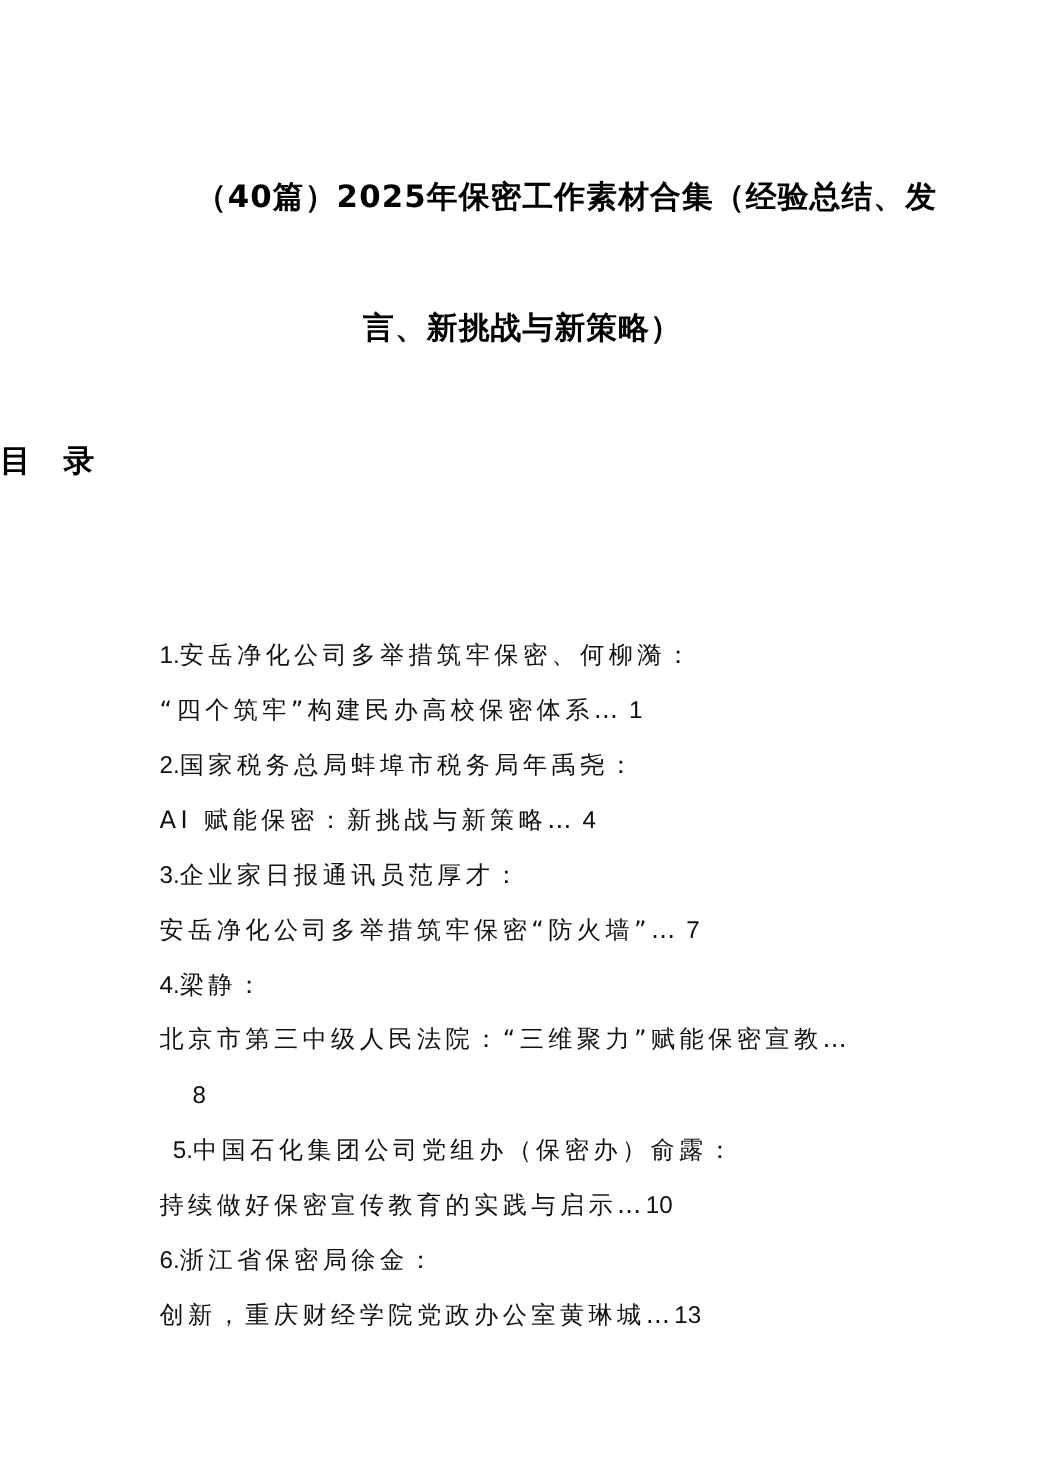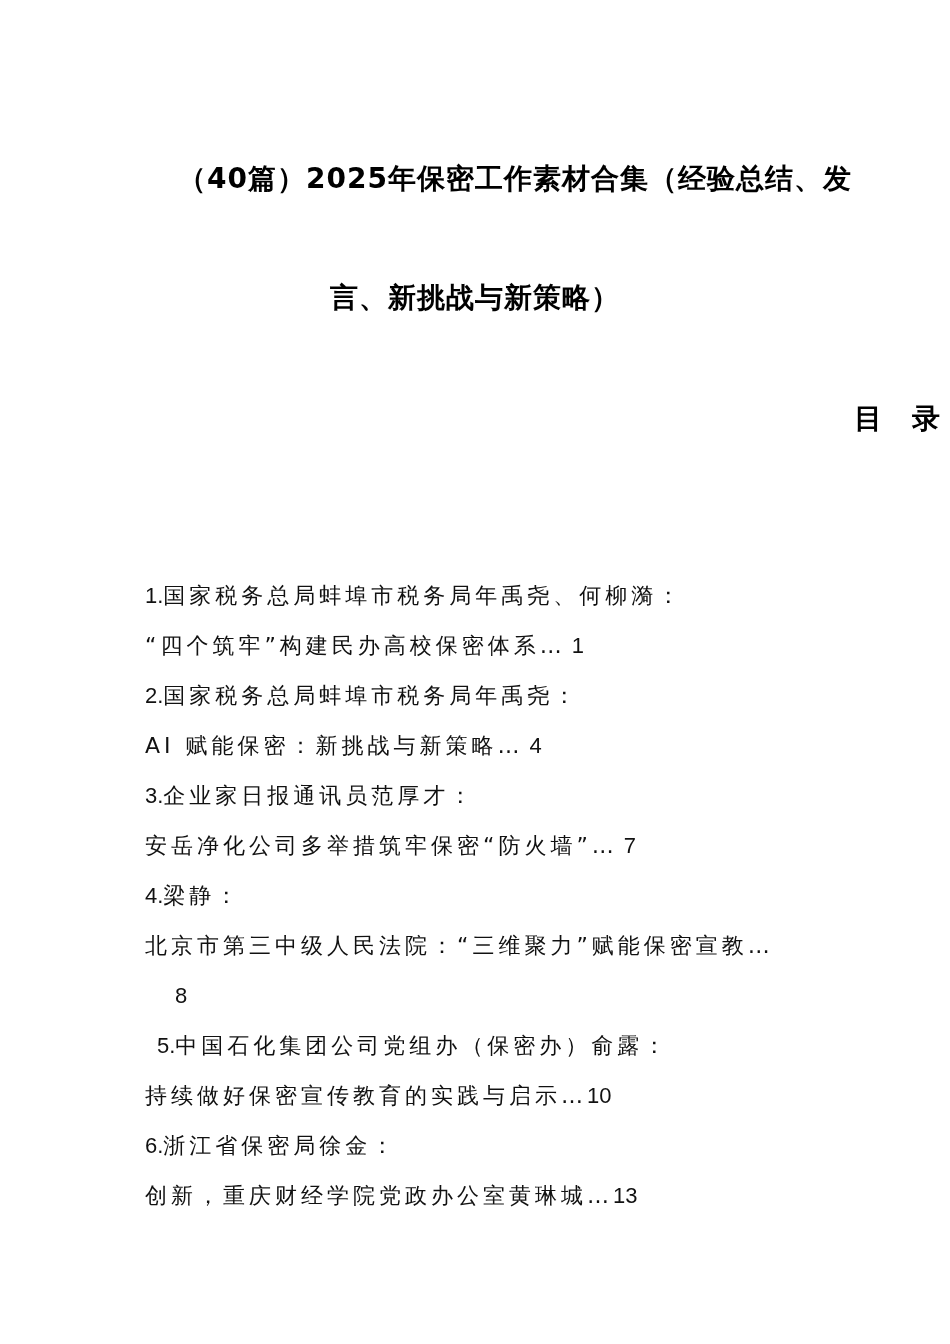--- a/index.html
+++ b/index.html
@@ -32,21 +32,21 @@
       white-space: nowrap;
       color: #000;
     }
     .title-line.l1 { top: 160px; padding-left: 40px; }
     .title-line.l2 { top: 279px; }
     .toc-heading {
       position: absolute;
       left: 0;
       top: 400px;
       width: 950px;
-      text-align: right;
+      text-align: left;
       font-size: 28px;
       font-weight: bold;
       letter-spacing: 10px;
       color: #000;
     }
     .toc-line {
       position: absolute;
       left: 145px;
       font-size: 22px;
       letter-spacing: 4px;
@@ -68,21 +68,21 @@
 <body>
 
 <div class="page">
 
   <div class="title-line l1">（40篇）2025年保密工作素材合集（经验总结、发</div>
   <div class="title-line l2">言、新挑战与新策略）</div>
 
   <div class="toc-heading">目 录</div>
 
   <div class="toc-line" style="top:581px;">
-    <span class="num">1.</span><span>国家税务总局蚌埠市税务局年禹尧、何柳漪：</span>
+    <span class="num">1.</span><span>安岳净化公司多举措筑牢保密、何柳漪：</span>
   </div>
   <div class="toc-line" style="top:631px;">
     <span>“四个筑牢”构建民办高校保密体系…</span><span class="page-no">1</span>
   </div>
 
   <div class="toc-line" style="top:681px;">
     <span class="num">2.</span><span>国家税务总局蚌埠市税务局年禹尧：</span>
   </div>
   <div class="toc-line" style="top:731px;">
     <span>AI 赋能保密：新挑战与新策略…</span><span class="page-no">4</span>

